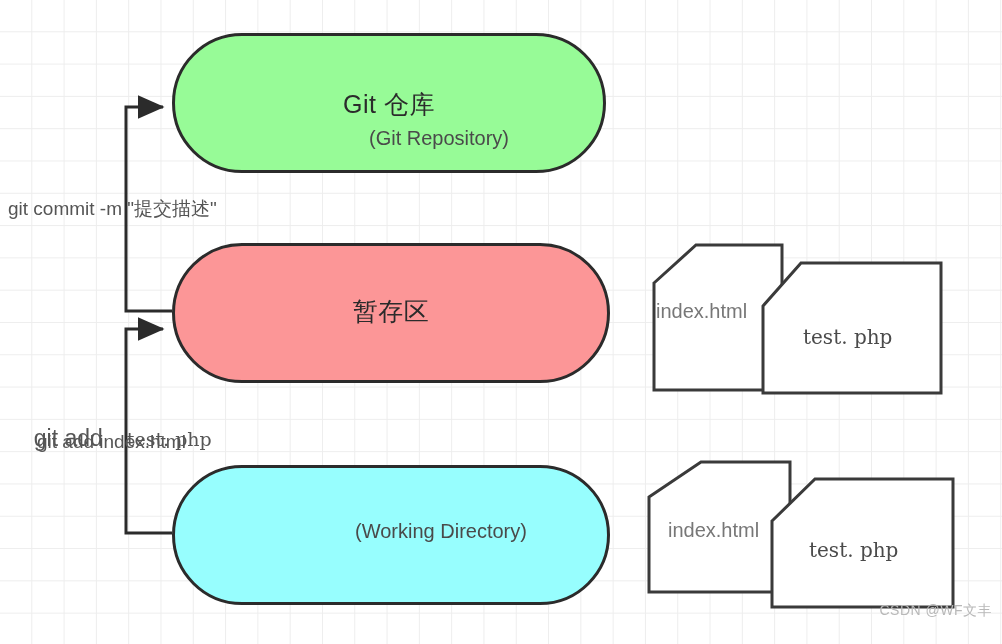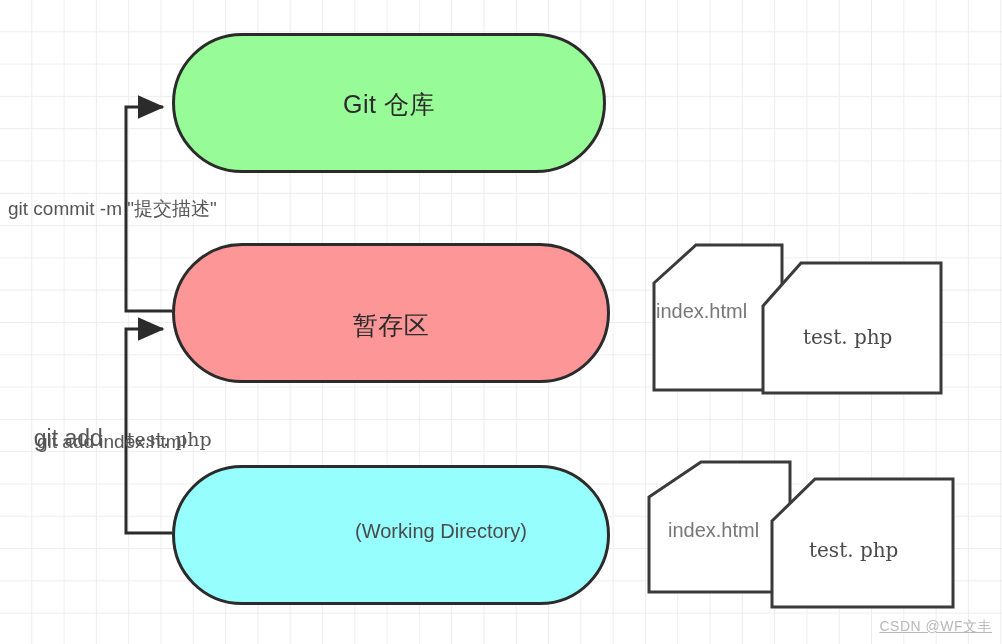--- a/index.html
+++ b/index.html
@@ -66,26 +66,25 @@
     color: #777777;
     white-space: pre;
   }
   .mono-serif {
     font-family: "DejaVu Serif", serif;
     text-align: center;
   }
   .watermark {
     position: absolute;
     right: 10px;
-    bottom: 8px;
+    bottom: 24px;
     font-size: 14px;
     color: #b8b8b8;
     letter-spacing: 0.5px;
     white-space: pre;
-    text-decoration: underline;
   }
 </style>
 </head>
 <body>
 
 <div id="canvas">
 
   <svg class="svg-layer" viewBox="0 0 1002 644">
     <defs>
       <marker id="arrowhead" markerWidth="9" markerHeight="8" refX="8.5" refY="4" orient="auto" markerUnits="strokeWidth">
@@ -95,25 +94,26 @@
 
     <path d="M 172,311 L 126,311 L 126,107 L 163,107" fill="none" stroke="#2b2b2b" stroke-width="3" stroke-linecap="butt" stroke-linejoin="miter" marker-end="url(#arrowhead)"></path>
 
     <path d="M 172,533 L 126,533 L 126,329 L 163,329" fill="none" stroke="#2b2b2b" stroke-width="3" stroke-linecap="butt" stroke-linejoin="miter" marker-end="url(#arrowhead)"></path>
   </svg>
 
   <div class="stage" style="left:172px; top:33px; width:434px; height:140px; background:#97fb97;">
   </div>
   <div class="stage-label-wrap" style="left:172px; top:88px; width:434px;">
     <span class="stage-title">Git 仓库</span>
+    <span class="stage-sub">(Git Repository)</span>
   </div>
 
   <div class="stage" style="left:172px; top:243px; width:438px; height:140px; background:#fc9697;">
   </div>
-  <div class="stage-label-wrap" style="left:172px; top:309px; width:438px;">
+  <div class="stage-label-wrap" style="left:172px; top:295px; width:438px;">
     <span class="stage-title">暂存区</span>
   </div>
 
   <div class="stage" style="left:172px; top:465px; width:438px; height:140px; background:#97fefe;">
   </div>
   <div class="stage-label-wrap" style="left:172px; top:514px; width:438px;">
     <span class="stage-sub">(Working Directory)</span>
   </div>
 
   <div class="edge-label" style="left:8px; top:196px; font-size:19px;">git commit -m "提交描述"</div>

